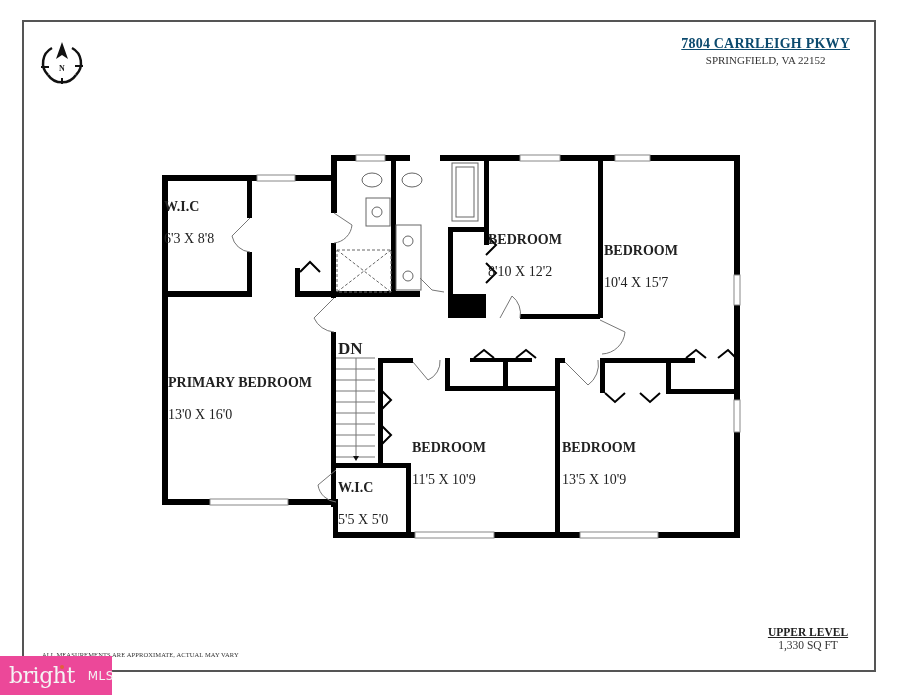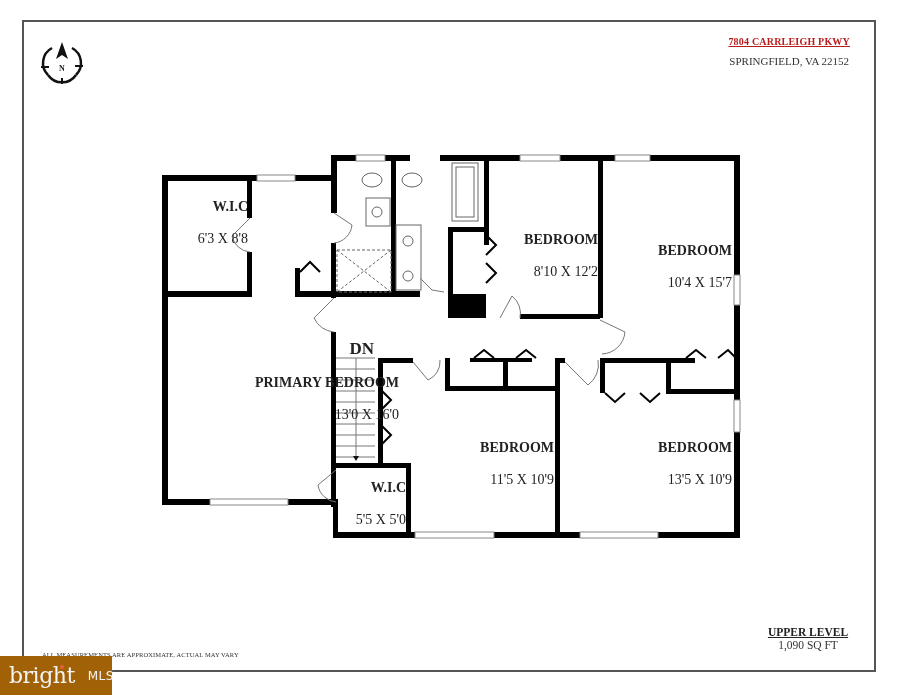--- a/index.html
+++ b/index.html
@@ -1,30 +1,30 @@
 <!DOCTYPE html>
 <html><head>
 <meta charset="utf-8">
 <style>
   html, body { margin:0; padding:0; background:#ffffff; }
   body { width:900px; height:695px; position:relative; overflow:hidden; font-family:"Liberation Serif", "DejaVu Serif", serif; }
   .frame { position:absolute; left:22px; top:20px; width:854px; height:652px; border:2px solid #555; box-sizing:border-box; }
   .addr { position:absolute; right:50px; top:36px; text-align:center; }
-  .addr .street { font-weight:bold; font-size:10px; text-decoration:underline; color:#b91c1c; letter-spacing:0.2px; }
-  .addr .city { font-size:11px; color:#333; margin-top:8px; }
+  .addr .street { font-weight:bold; font-size:14px; text-decoration:underline; color:#0c4a6e; letter-spacing:0.2px; }
+  .addr .city { font-size:11px; color:#333; margin-top:2px; }
   .level { position:absolute; left:752px; top:626px; width:112px; text-align:center; }
   .level .name { font-weight:bold; font-size:11.5px; text-decoration:underline; color:#222; }
   .level .area { font-size:11.5px; color:#333; margin-top:1px; }
   .disclaimer { position:absolute; left:42px; top:651px; font-size:6.5px; color:#333; letter-spacing:0.1px; }
-  .logo { position:absolute; left:0; top:656px; width:112px; height:39px; background:#a16207; display:flex; align-items:center; padding-left:9px; box-sizing:border-box; }
+  .logo { position:absolute; left:0; top:656px; width:112px; height:39px; background:#ec4899; display:flex; align-items:center; padding-left:9px; box-sizing:border-box; }
   .logo .b { font-family:"DejaVu Serif", serif; font-size:22px; color:#f4f4f4; letter-spacing:-0.5px; }
   .logo .m { font-family:"DejaVu Sans", sans-serif; font-size:12px; color:#f4f4f4; margin-left:13px; letter-spacing:0.5px; }
   .logo .dot { position:absolute; left:60px; top:9px; width:4px; height:4px; background:#e2603a; border-radius:50%; }
   svg.plan { position:absolute; left:0; top:0; }
-  .lbl { position:absolute; text-align:right; color:#222; line-height:1.1; }
+  .lbl { position:absolute; text-align:left; color:#222; line-height:1.1; }
   .lbl .t { font-weight:bold; font-size:14px; }
   .lbl .d { font-size:14px; margin-top:17px; }
   .compass { position:absolute; left:40px; top:40px; }
 </style>
 </head>
 <body>
 
 <div class="frame"></div>
 
 <div class="compass">
@@ -179,21 +179,21 @@
   <div class="d">6'3 X 8'8</div>
 </div>
 <div class="lbl" style="left:488px;top:232px;width:110px;">
   <div class="t">BEDROOM</div>
   <div class="d">8'10 X 12'2</div>
 </div>
 <div class="lbl" style="left:604px;top:243px;width:128px;">
   <div class="t">BEDROOM</div>
   <div class="d">10'4 X 15'7</div>
 </div>
-<div class="lbl" style="left:168px;top:375px;width:183px;padding-left:48px;">
+<div class="lbl" style="left:168px;top:375px;width:183px;">
   <div class="t">PRIMARY BEDROOM</div>
   <div class="d">13'0 X 16'0</div>
 </div>
 <div class="lbl" style="left:412px;top:440px;width:142px;">
   <div class="t">BEDROOM</div>
   <div class="d">11'5 X 10'9</div>
 </div>
 <div class="lbl" style="left:562px;top:440px;width:170px;">
   <div class="t">BEDROOM</div>
   <div class="d">13'5 X 10'9</div>
@@ -201,21 +201,21 @@
 <div class="lbl" style="left:338px;top:480px;width:68px;">
   <div class="t">W.I.C</div>
   <div class="d">5'5 X 5'0</div>
 </div>
 <div class="lbl" style="left:338px;top:340px;width:36px;">
   <div class="t" style="font-size:17px;">DN</div>
 </div>
 
 <div class="level">
   <div class="name">UPPER LEVEL</div>
-  <div class="area">1,090 SQ FT</div>
+  <div class="area">1,330 SQ FT</div>
 </div>
 
 <div class="disclaimer">ALL MEASUREMENTS ARE APPROXIMATE, ACTUAL MAY VARY</div>
 
 <div class="logo">
   <span class="b">bright</span>
   <span class="dot"></span>
   <span class="m">MLS</span>
 </div>
 

